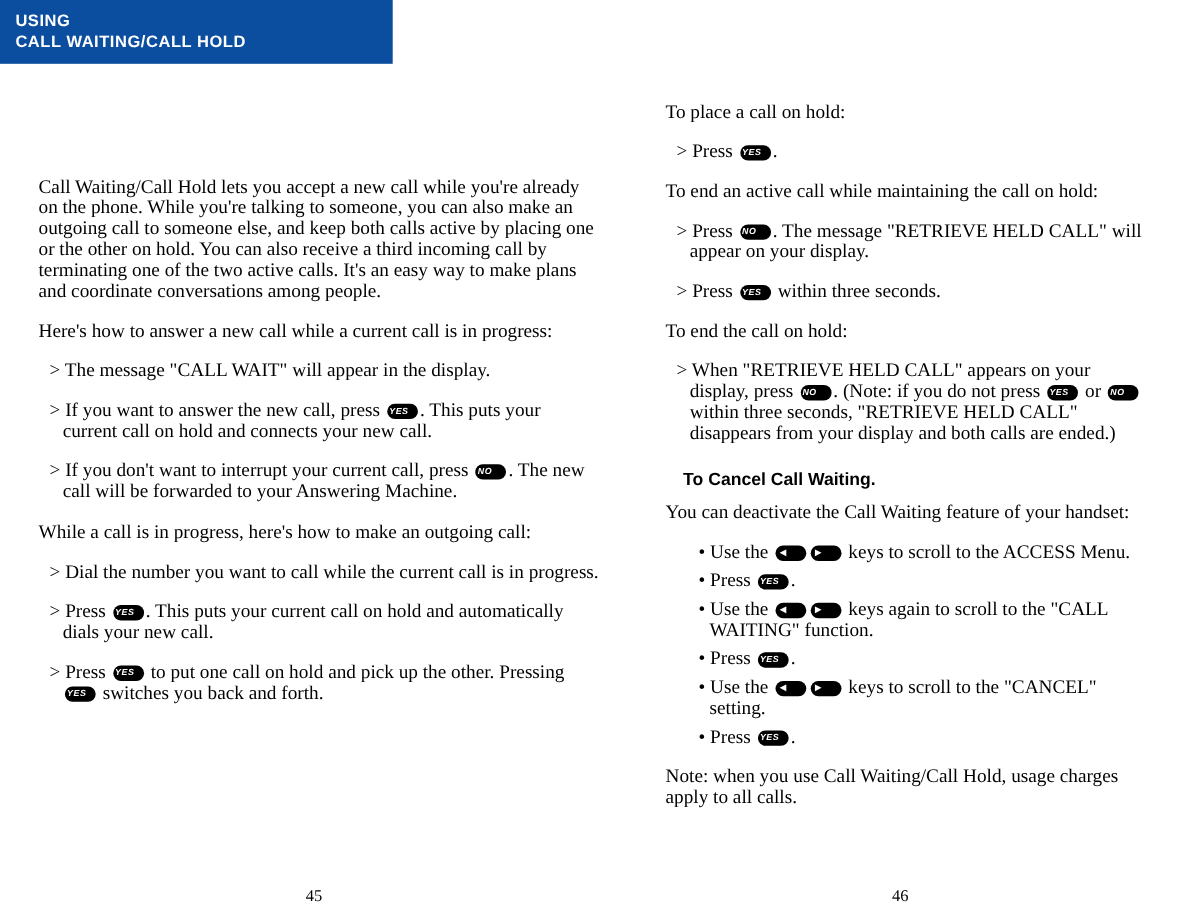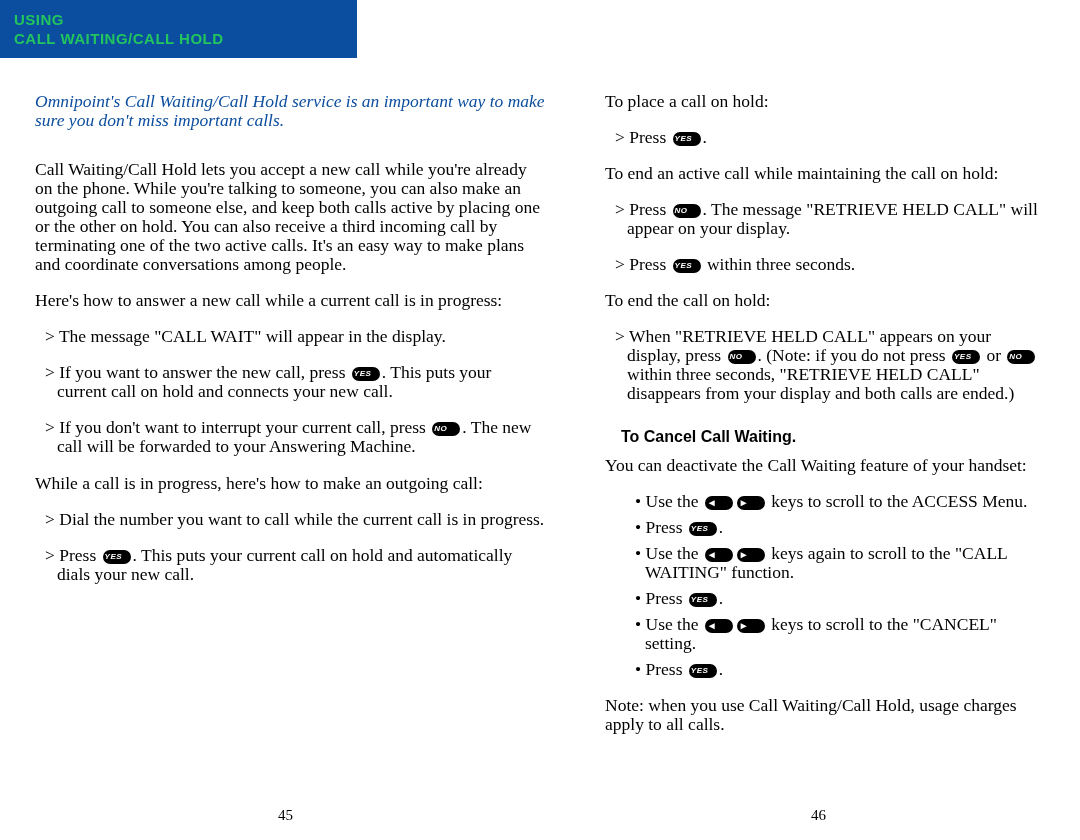--- a/index.html
+++ b/index.html
@@ -1,17 +1,17 @@
 <!DOCTYPE html>
 <html><head>
 <meta charset="utf-8">
 <style>
   html,body{margin:0;padding:0;background:#fff;font-family:"Times New Roman",serif;color:#000;width:1080px;height:840px;overflow:hidden}
   .page{position:relative;width:1080px;height:840px}
-  .header-bar{position:absolute;left:0;top:0;width:357px;height:58px;background:#0b4d9e;color:#22c55e;font-family:"Arial Black","Gill Sans",sans-serif;font-weight:900;letter-spacing:.5px;padding:10px 14px;box-sizing:border-box;font-size:15px;line-height:19px}
+  .header-bar{position:absolute;left:0;top:0;width:357px;height:58px;background:#0b4d9e;color:#ffffff;font-family:"Arial Black","Gill Sans",sans-serif;font-weight:900;letter-spacing:.5px;padding:10px 14px;box-sizing:border-box;font-size:15px;line-height:19px}
   .intro{position:absolute;left:35px;top:92px;width:510px;color:#0b4d9e;font-style:italic;font-family:"Times New Roman",serif;font-size:17.5px;line-height:19px}
   .col{position:absolute;top:160px;width:510px;font-size:17.5px;line-height:19px}
   .col.left{left:35px}
   .col.right{left:605px;top:92px;width:440px}
   p{margin:0 0 17px 0}
   .indent1{padding-left:22px;text-indent:-12px}
   .indent-bullet{padding-left:40px;text-indent:-10px}
   .tight{margin-bottom:7px}
   .sect-bold{font-family:"Gill Sans",Arial,sans-serif;font-weight:700;font-size:16px;margin:24px 0 10px 16px}
   .pg{position:absolute;bottom:16px;font-size:15px}
@@ -23,40 +23,42 @@
 </head>
 <body>
 
 <div class="page">
 
   <div class="header-bar">
     <div>USING</div>
     <div>CALL WAITING/CALL HOLD</div>
   </div>
 
-  <div class="intro">Omnipoint's Call Waiting/Call Hold service is an important way to make sure you don't miss important calls.</div>
 
   <div class="col left">
     <p>Call Waiting/Call Hold lets you accept a new call while you're already on the phone.  While you're talking to someone, you can also make an outgoing call to someone else, and keep both calls active by placing one or the other on hold.  You can also receive a third incoming call by terminating one of the two active calls.  It's an easy way to make plans and coordinate conversations among people.</p>
 
     <p>Here's how to answer a new call while a current call is in progress:</p>
     <p class="indent1">&gt; The message "CALL WAIT" will appear in the display.</p>
     <p class="indent1">
       <span>&gt; If you want to answer the new call, press </span><span class="key">YES</span><span>.  This puts your current call on hold and connects your new call.</span>
     </p>
     <p class="indent1">
       <span>&gt; If you don't want to interrupt your current call, press </span><span class="key">NO</span><span>. The new call will be forwarded to your Answering Machine.</span>
     </p>
 
     <p style="margin-top:18px">While a call is in progress, here's how to make an outgoing call:</p>
     <p class="indent1">&gt; Dial the number you want to call while the current call is in progress.</p>
     <p class="indent1">
       <span>&gt; Press </span><span class="key">YES</span><span>.  This puts your current call on hold and automatically dials your new call.</span>
     </p>
 
+    <p class="indent1">
+      <span>&gt; Press </span><span class="key">YES</span><span> to put one call on hold and pick up the other.  Pressing </span><span class="key">YES</span><span> switches you back and forth.</span>
+    </p>
   </div>
 
   <div class="col right">
     <p>To place a call on hold:</p>
     <p class="indent1">
       <span>&gt; Press </span><span class="key">YES</span><span>.</span>
     </p>
 
     <p>To end an active call while maintaining the call on hold:</p>
     <p class="indent1">

